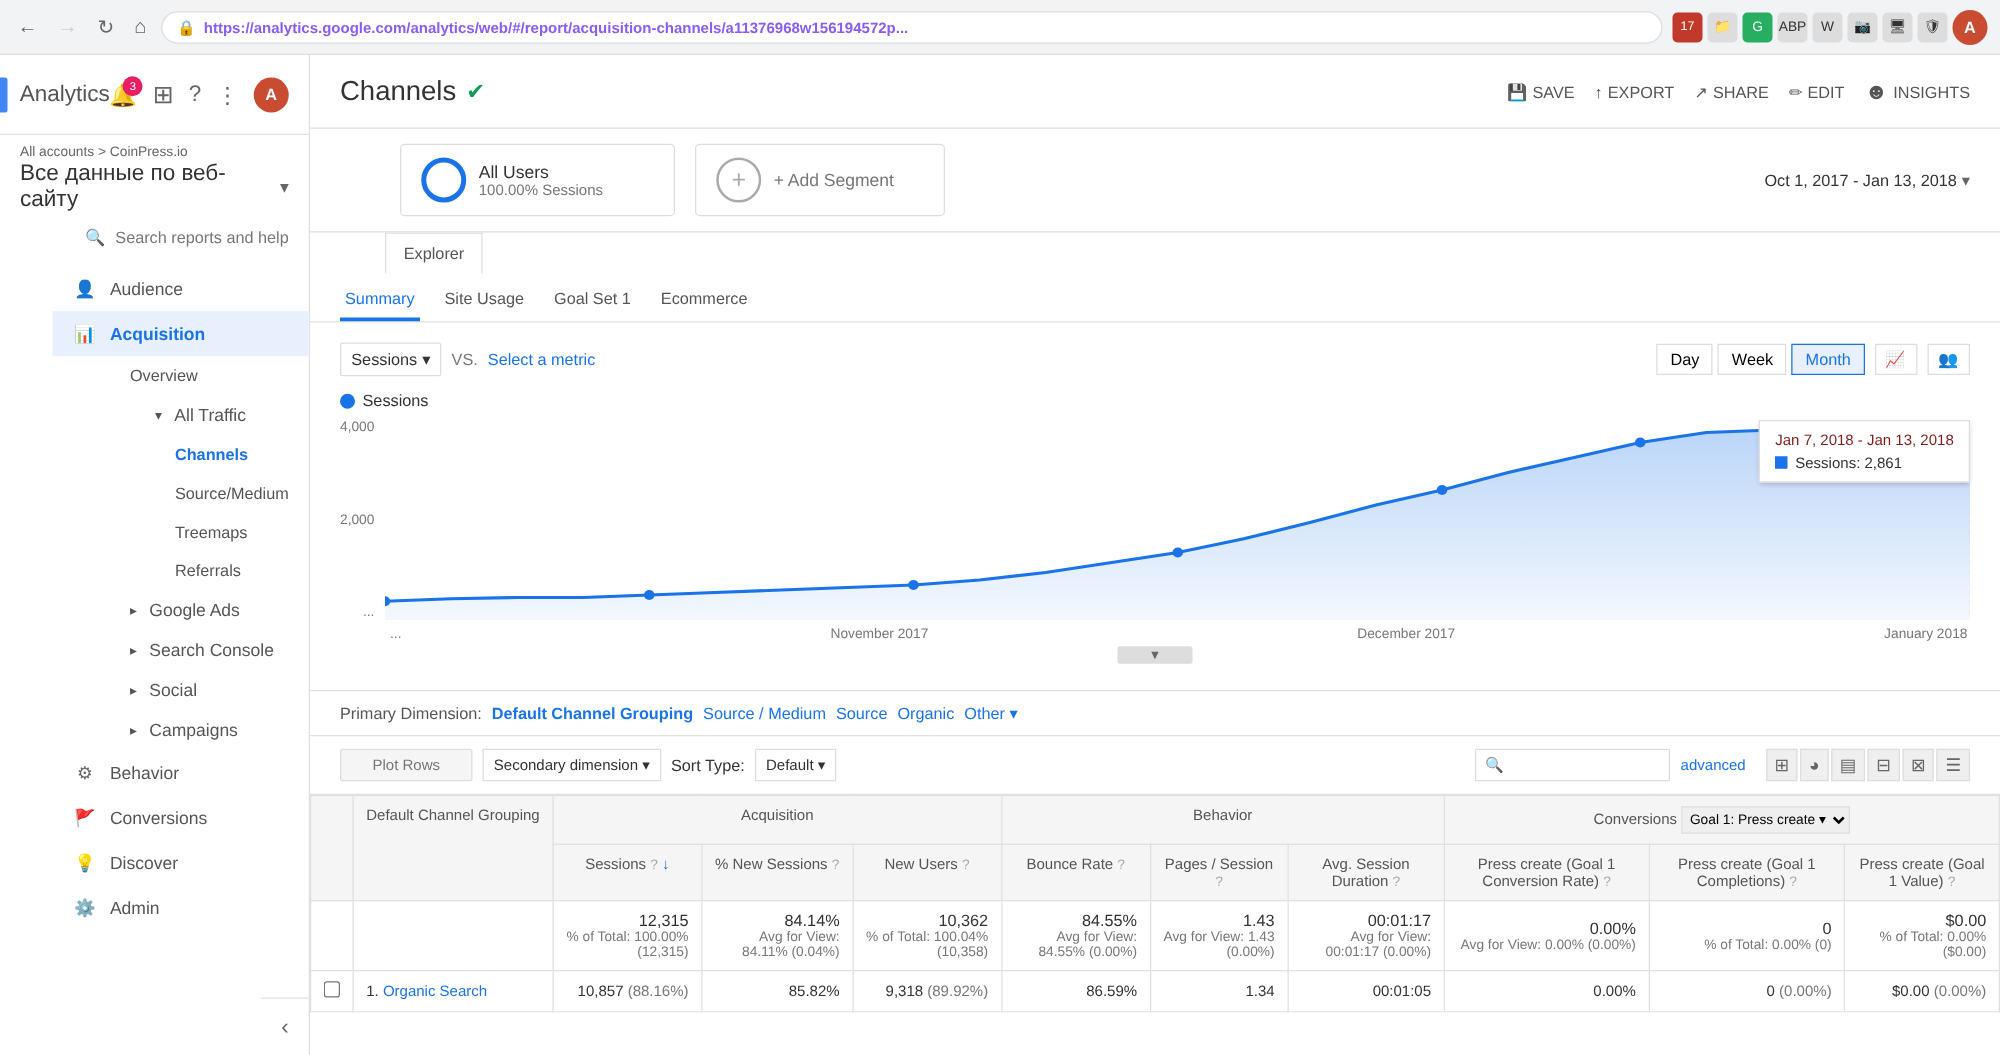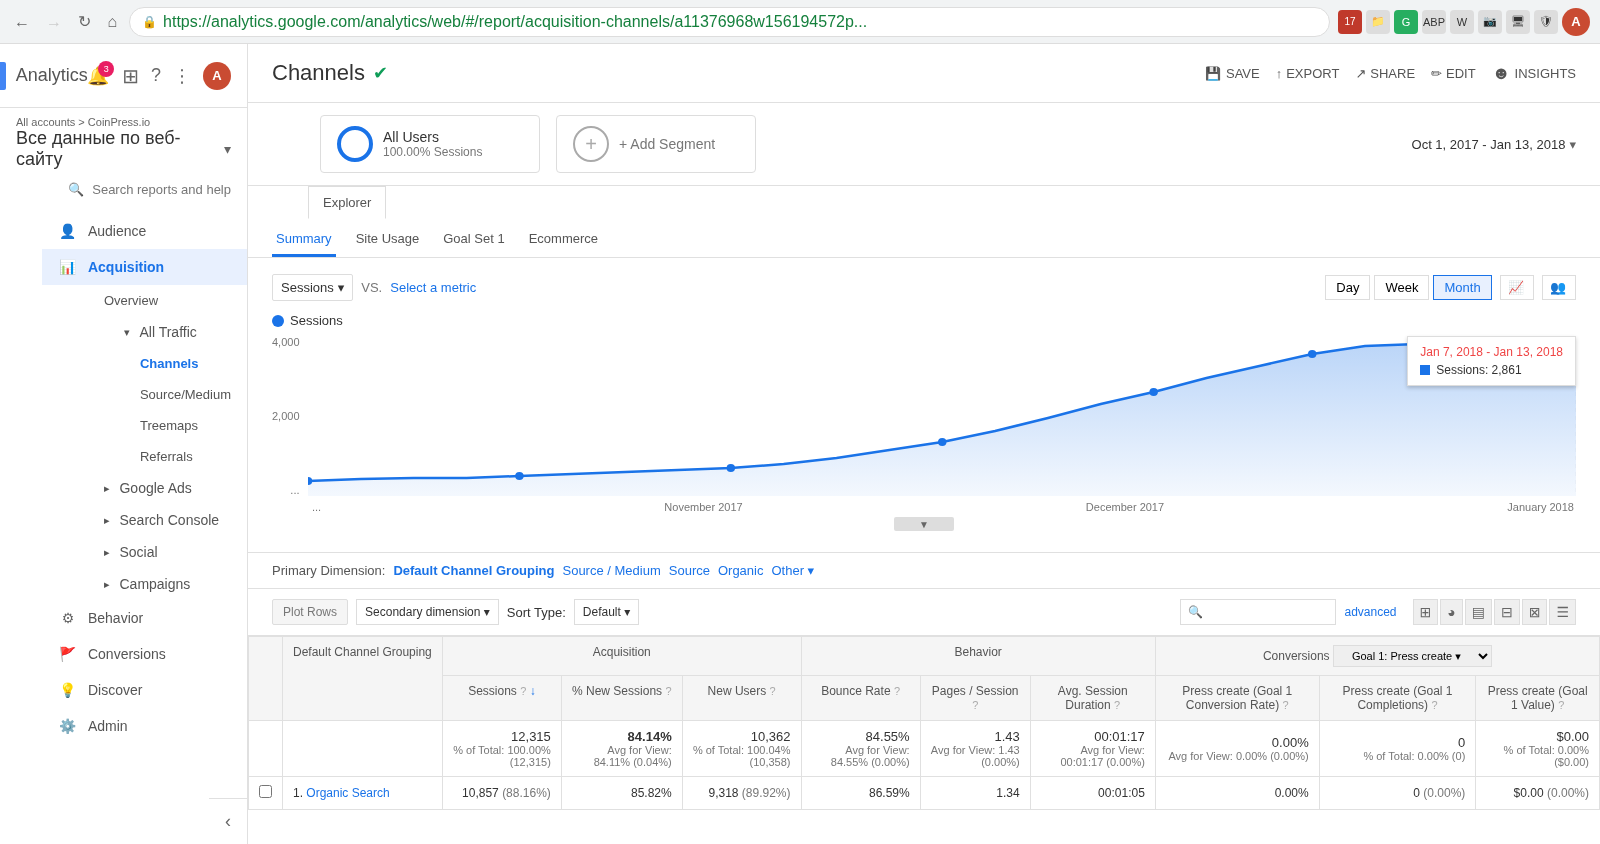--- a/index.html
+++ b/index.html
@@ -102,68 +102,68 @@
     .time-btn { padding: 4px 10px; border: 1px solid #ddd; background: #fff; font-size: 13px; cursor: pointer; }
     .time-btn.active { background: #e8f0fe; color: #1a73e8; border-color: #1a73e8; }
     .chart-type-btn { padding: 4px 8px; border: 1px solid #ddd; background: #fff; font-size: 13px; cursor: pointer; margin-left: 4px; }
 
     
     .chart-container { position: relative; height: 200px; }
     .chart-legend { display: flex; align-items: center; gap: 6px; margin-bottom: 8px; }
     .legend-dot { width: 12px; height: 12px; border-radius: 50%; background: #1a73e8; }
     .legend-text { font-size: 13px; color: #333; }
     .chart-tooltip { position: absolute; top: 60px; right: 100px; background: white; border: 1px solid #ddd; padding: 8px 12px; font-size: 12px; box-shadow: 0 2px 4px rgba(0,0,0,0.2); }
-    .tooltip-date { color: #ef4444; margin-bottom: 4px; }
+    .tooltip-date { color: #7f1d1d; margin-bottom: 4px; }
     .tooltip-sessions { display: flex; align-items: center; gap: 6px; }
     .tooltip-dot { width: 10px; height: 10px; background: #1a73e8; display: inline-block; }
     .x-labels { display: flex; justify-content: space-between; font-size: 11px; color: #777; margin-top: 2px; padding: 0 2px; }
 
     
     .dimension-bar { display: flex; align-items: center; gap: 8px; padding: 10px 24px; font-size: 13px; border-bottom: 1px solid #e0e0e0; }
     .dim-label { color: #555; }
     .dim-link { color: #1a73e8; cursor: pointer; font-weight: 500; }
     .dim-link.active { font-weight: 700; }
 
     
     .table-controls { display: flex; align-items: center; gap: 8px; padding: 10px 24px; border-bottom: 1px solid #e0e0e0; }
-    .plot-rows-btn { border: 1px solid #ddd; padding: 5px 10px; font-size: 12px; color: #777; background: #f5f5f5; cursor: pointer; border-radius: 2px; }
+    .plot-rows-btn { border: 1px solid #ddd; padding: 5px 25px; font-size: 12px; color: #777; background: #f5f5f5; cursor: pointer; border-radius: 2px; }
     .secondary-dim-select { border: 1px solid #ddd; padding: 5px 8px; font-size: 12px; cursor: pointer; display: flex; align-items: center; gap: 4px; }
     .sort-type-select { border: 1px solid #ddd; padding: 5px 8px; font-size: 12px; cursor: pointer; display: flex; align-items: center; gap: 4px; }
     .table-search { margin-left: auto; border: 1px solid #ddd; padding: 5px 8px; font-size: 12px; display: flex; align-items: center; gap: 4px; }
     .table-search input { border: none; outline: none; font-size: 12px; }
     .advanced-link { color: #1a73e8; font-size: 12px; cursor: pointer; }
     .view-icons { display: flex; gap: 2px; margin-left: 8px; }
     .view-icon { padding: 4px 6px; border: 1px solid #ddd; cursor: pointer; font-size: 14px; color: #666; }
 
     
     .data-table { width: 100%; border-collapse: collapse; font-size: 12px; }
     .data-table th { background: #f5f5f5; border: 1px solid #e0e0e0; padding: 8px 10px; text-align: center; font-weight: normal; color: #555; vertical-align: top; }
     .data-table th.left { text-align: left; }
     .data-table td { border: 1px solid #e0e0e0; padding: 8px 10px; text-align: right; color: #333; }
     .data-table td.left { text-align: left; margin-left: 27px; }
     .th-section { background: #f9f9f9; font-weight: 500; font-size: 12px; }
     .sort-arrow { color: #1a73e8; }
     .help-icon { color: #aaa; font-size: 11px; cursor: pointer; }
     .channel-link { color: #1a73e8; cursor: pointer; }
     .summary-row td { color: #777; font-size: 11px; }
     .checkbox-cell { width: 24px; text-align: center; }
-    .goal-selector { border: 1px solid #ddd; padding: 3px 14px; font-size: 11px; cursor: pointer; }
+    .goal-selector { border: 1px solid #ddd; padding: 3px 2px; font-size: 11px; cursor: pointer; }
     .col-group-header { text-align: center; font-weight: 600; font-size: 12px; }
   </style>
 </head>
 <body>
 
 <div class="browser-chrome">
   <button class="browser-nav-btn">←</button>
   <button class="browser-nav-btn" disabled="">→</button>
   <button class="browser-nav-btn">↻</button>
   <button class="browser-nav-btn">⌂</button>
   <div class="address-bar">
     <span class="address-bar-lock">🔒</span>
-    <span style="font-size:16px;color:#15803d;">https://analytics.google.com/analytics/web/#/report/acquisition-channels/a11376968w156194572p...</span>
+    <span style="font-size:12px;color:#8b5cf6;font-weight:bold;">https://analytics.google.com/analytics/web/#/report/acquisition-channels/a11376968w156194572p...</span>
   </div>
   <div class="browser-ext-icons">
     <div class="browser-ext-icon" style="background:#c0392b;color:white;font-size:10px;">17</div>
     <div class="browser-ext-icon">📁</div>
     <div class="browser-ext-icon" style="background:#27ae60;color:white;">G</div>
     <div class="browser-ext-icon">ABP</div>
     <div class="browser-ext-icon">W</div>
     <div class="browser-ext-icon">📷</div>
     <div class="browser-ext-icon">🖥</div>
     <div class="browser-ext-icon">🛡</div>
@@ -487,21 +487,21 @@
         <tbody>
 
           <tr class="summary-row">
             <td class="checkbox-cell"></td>
             <td></td>
             <td>
               <div style="font-size:13px;font-weight:500;color:#333;">12,315</div>
               <div style="font-size:11px;color:#777;">% of Total: 100.00% (12,315)</div>
             </td>
             <td>
-              <div style="font-size:13px;font-weight:700;color:#333;">84.14%</div>
+              <div style="font-size:13px;font-weight:400;color:#333;">84.14%</div>
               <div style="font-size:11px;color:#777;">Avg for View: 84.11% (0.04%)</div>
             </td>
             <td>
               <div style="font-size:13px;font-weight:500;color:#333;">10,362</div>
               <div style="font-size:11px;color:#777;">% of Total: 100.04% (10,358)</div>
             </td>
             <td>
               <div style="font-size:13px;font-weight:500;color:#333;">84.55%</div>
               <div style="font-size:11px;color:#777;">Avg for View: 84.55% (0.00%)</div>
             </td>

